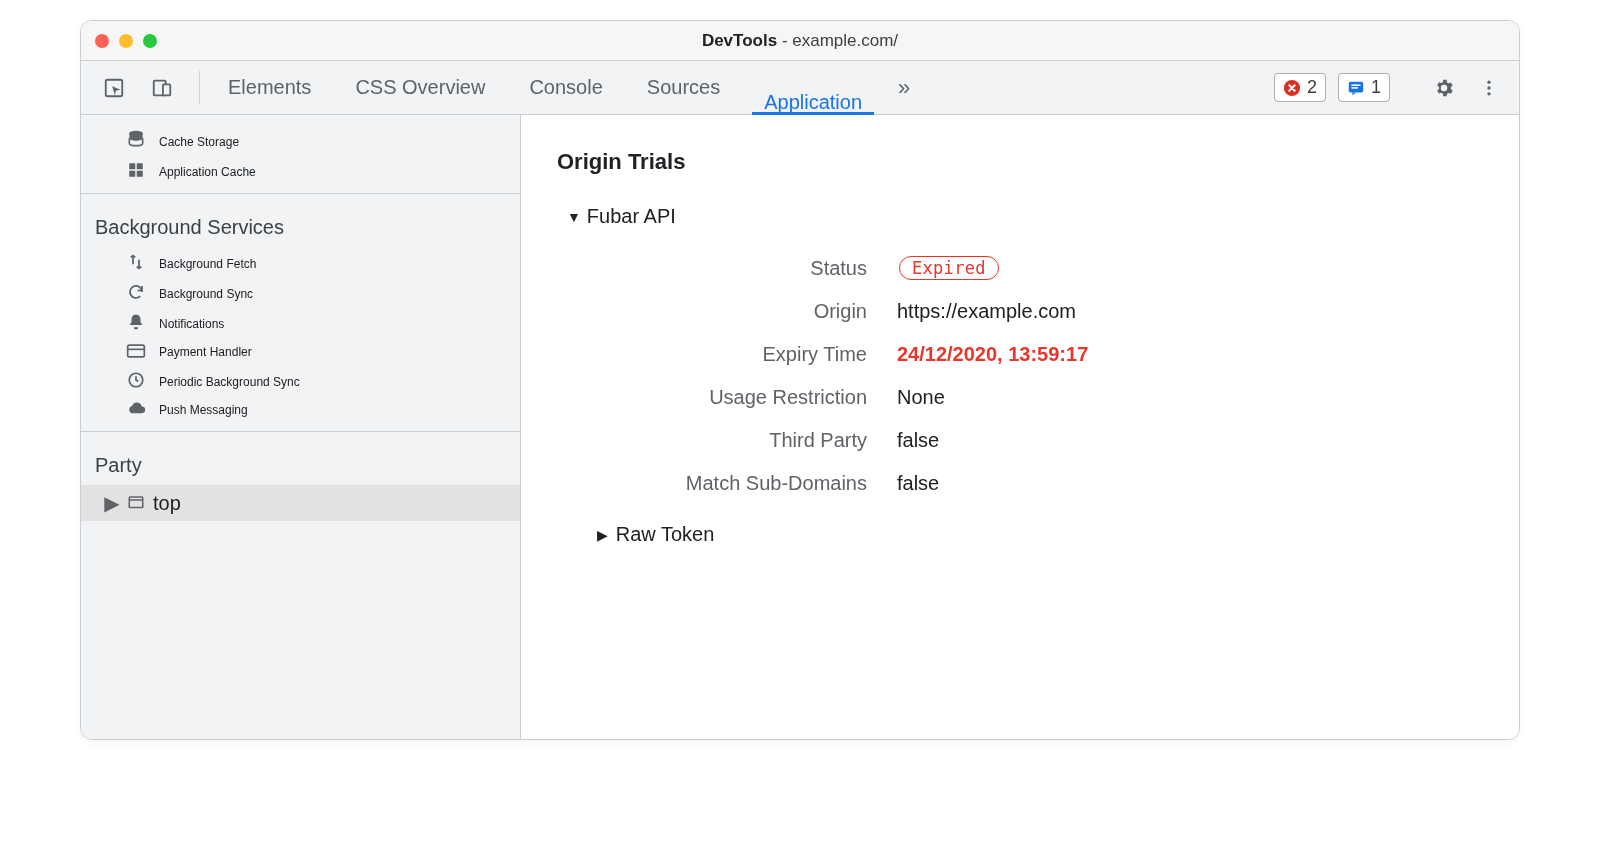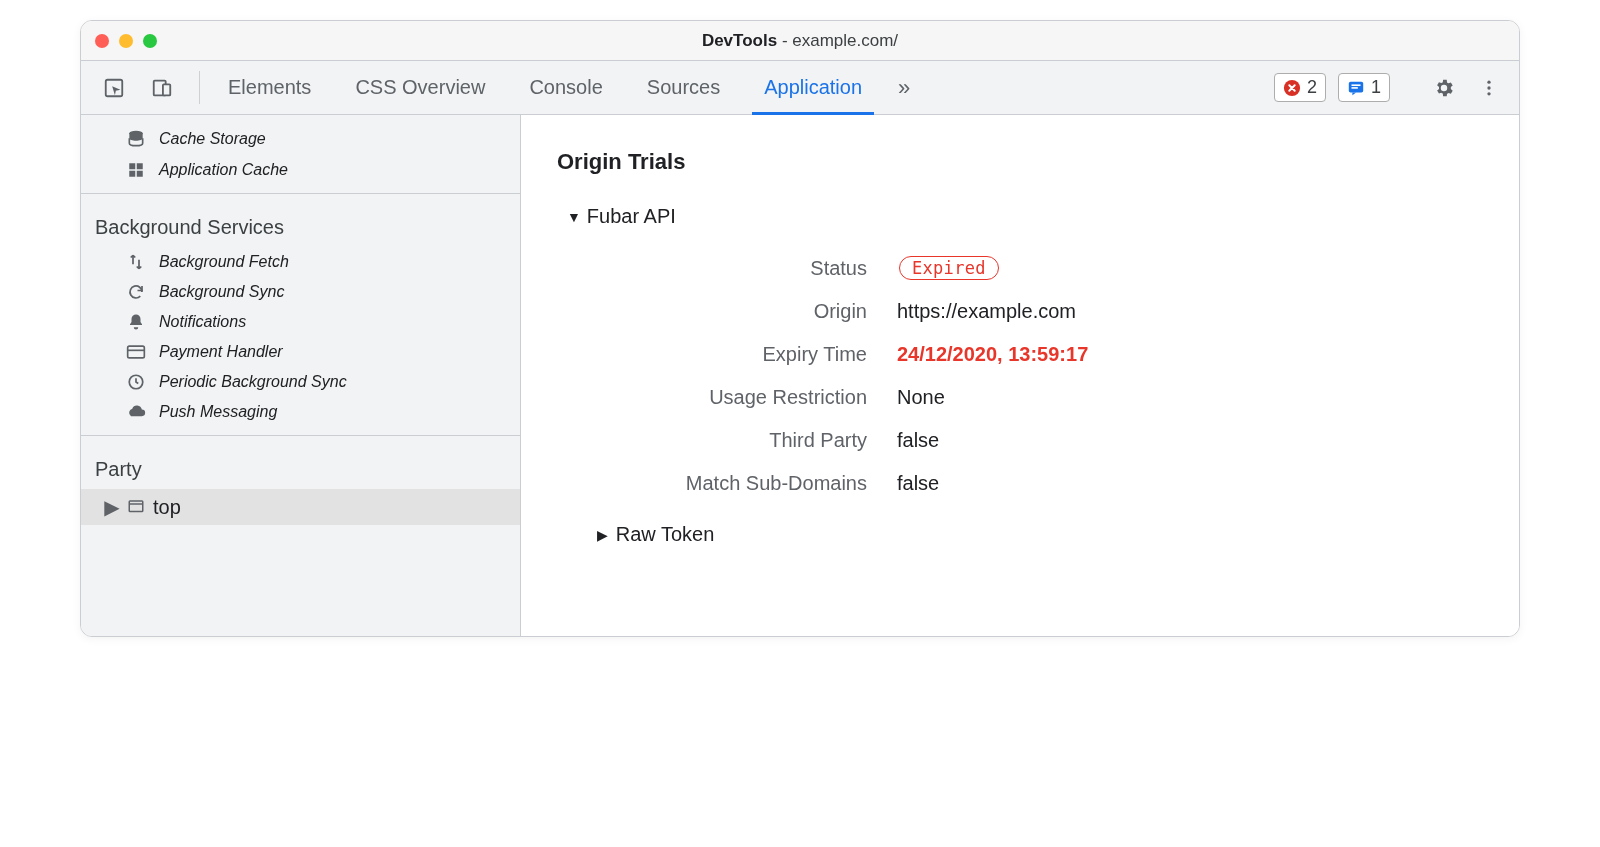--- a/index.html
+++ b/index.html
@@ -19,21 +19,21 @@
   body {
     margin: 0;
     background: #fff;
     font-family: -apple-system, BlinkMacSystemFont, "Helvetica Neue", Arial, sans-serif;
     color: var(--text);
     font-size: 18px;
     -webkit-font-smoothing: antialiased;
   }
   .window {
     width: 1440px;
-    height: 617px;
+    height: 720px;
     margin: 20px auto;
     border: 1px solid var(--border);
     border-radius: 12px;
     overflow: hidden;
     background: var(--bg);
     box-shadow: 0 2px 10px rgba(0,0,0,0.05);
     display: flex;
     flex-direction: column;
   }
 
@@ -73,21 +73,21 @@
     display:flex; align-items:center; gap:14px; padding: 0 14px 0 6px;
   }
   .toolbar .vsep {
     width:1px; background:var(--border-light); margin: 10px 6px;
   }
   .tabs { display:flex; align-items:stretch; }
   .tab {
     display:flex; align-items:center; padding: 0 22px;
     color:#5f6368; font-size:20px; cursor:pointer; position:relative;
   }
-  .tab.active { color:#1a73e8; }
+  .tab.active { color:#1a73e8;align-items:flex-end; }
   .tab.active::after {
     content:""; position:absolute; left:10px; right:10px; bottom:-1px;
     height:3px; background:var(--accent);
   }
   .toolbar .more {
     display:flex; align-items:center; padding:0 14px; color:#5f6368; font-size:22px; cursor:pointer;
   }
   .toolbar .right {
     margin-left:auto; display:flex; align-items:center; gap:12px; padding-right:4px;
   }
@@ -112,23 +112,23 @@
   }
   .sb-group {
     border-bottom:1px solid var(--border);
     padding: 8px 0;
   }
   .sb-header {
     padding: 14px 28px 8px 14px;
     font-size:20px; color:#3c4043;
   }
   .sb-item {
-    display:flex; align-items:center; gap:12px;
+    display:flex; align-items:flex-end; gap:12px;
     padding: 6px 14px 6px 44px;
-    font-size:16px; color:#202124; cursor:pointer;font-style:italic;
+    font-size:12px; color:#202124; cursor:pointer;
   }
   .sb-item .ico { width:22px; display:flex; justify-content:center; color:#5f6368; }
   .tree-toggle {
     width:14px; display:inline-flex; justify-content:center; color:#5f6368;
   }
   .frames-row {
     display:flex; align-items:center; gap:8px;
     padding: 6px 14px 6px 24px;
     font-size:20px; color:#202124; cursor:pointer;
     background:#e2e2e2;

